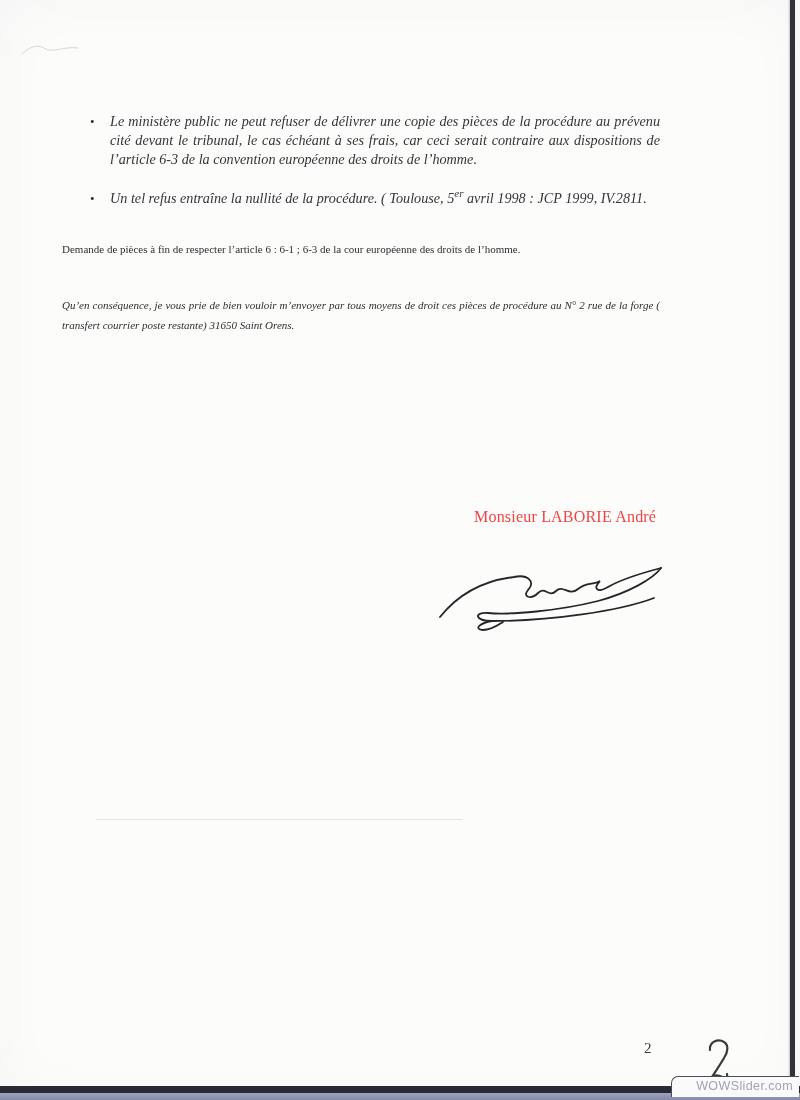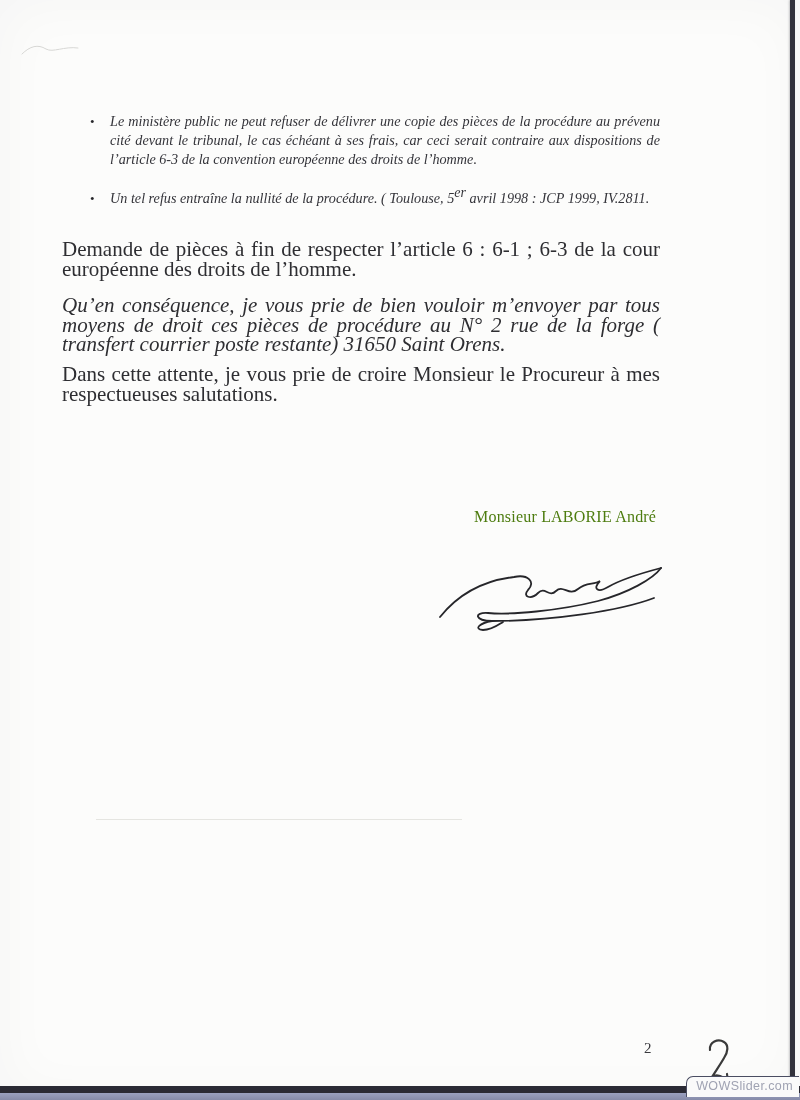--- a/index.html
+++ b/index.html
@@ -42,44 +42,44 @@
   .bullet-marker {
     position: absolute;
     left: 2px;
     top: 0;
     font-style: normal;
     font-size: 13px;
     color: #26262a;
   }
   .sup {
     vertical-align: super;
-    font-size: 14px;
+    font-size: 11px;
     line-height: 0;
   }
   .para {
     position: absolute;
     left: 62px;
     width: 598px;
     margin: 0;
-    font-size: 21px;
+    font-size: 11px;
     line-height: 19.5px;
     text-align: justify;
     color: #2e2e32;
   }
   .para-1 { top: 240px; }
   .para-2 { top: 296px; font-style: italic; }
   .para-3 { top: 365px; }
 
   .signer-name {
     position: absolute;
     left: 474px;
     top: 508px;
     font-size: 16px;
     letter-spacing: 0.2px;
-    color: #4d7c0f;
+    color: #ef4444;
     white-space: nowrap;
   }
 
   .signature {
     position: absolute;
     left: 428px;
     top: 551px;
     width: 245px;
     height: 90px;
   }
@@ -146,21 +146,21 @@
     top: 1093px;
     width: 800px;
     height: 7px;
     background: linear-gradient(180deg, #9aa0bf 0%, #868ba9 100%);
   }
   .watermark-badge {
     position: absolute;
     right: 1px;
     top: 1076px;
     height: 17px;
-    padding: 1px 6px 2px 9px;
+    padding: 1px 6px 2px 24px;
     background: #fafafa;
     border-top: 1px solid #4a4d62;
     border-left: 1px solid #4a4d62;
     border-radius: 7px 0 0 0;
     font-family: "Liberation Sans", "DejaVu Sans", sans-serif;
     font-size: 12.5px;
     letter-spacing: 0.4px;
     color: #9fa2b2;
     z-index: 5;
     text-decoration: none;
@@ -182,21 +182,20 @@
       <span>Le ministère public ne peut refuser de délivrer une copie des pièces de la procédure au prévenu cité devant le tribunal, le cas échéant à ses frais, car ceci serait contraire aux dispositions de l’article 6-3 de la convention européenne des droits de l’homme.</span>
     </li>
     <li class="bullet-item">
       <span class="bullet-marker">•</span>
       <span>Un tel refus entraîne la nullité de la procédure. ( Toulouse, 5</span><span class="sup">er</span><span> avril 1998 : JCP 1999, IV.2811.</span>
     </li>
   </ul>
 
   <p class="para para-1">Demande de pièces à fin de respecter l’article 6 : 6-1 ; 6-3 de la cour européenne des droits de l’homme.</p>
   <p class="para para-2">Qu’en conséquence, je vous prie de bien vouloir m’envoyer par tous moyens de droit ces pièces de procédure au N° 2 rue de la forge ( transfert courrier poste restante) 31650 Saint Orens.</p>
-  <p class="para para-3">Dans cette attente, je vous prie de croire Monsieur le Procureur à mes respectueuses salutations.</p>
 
   <div class="signer-name">Monsieur LABORIE André</div>
 
   <svg class="signature" viewBox="0 0 245 90" aria-hidden="true">
     <g fill="none" stroke="#26262a" stroke-width="1.8" stroke-linecap="round">
       <path d="M 12 66 C 28 46, 52 30, 86 26 C 100 23, 108 31, 100 39 C 94 46, 103 49, 110 42 C 117 35, 121 47, 128 40 C 135 33, 141 46, 150 38 C 158 31, 166 34, 172 30 C 164 38, 170 42, 180 36 C 192 29, 214 22, 233 17"></path>
       <path d="M 233 17 C 225 28, 200 42, 170 50 C 130 60, 82 64, 60 62 C 45 61, 47 70, 64 70 C 122 70, 192 60, 226 47"></path>
       <path d="M 64 70 C 52 72, 45 78, 55 79 C 64 79, 70 74, 75 71"></path>
     </g>
   </svg>

